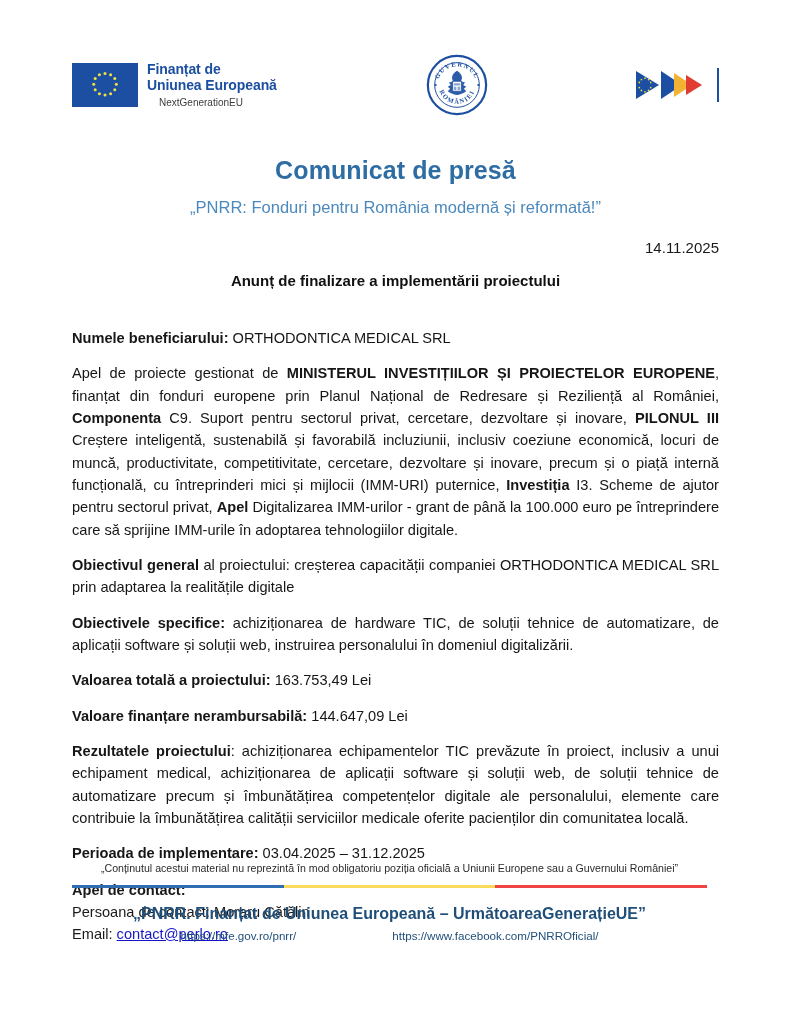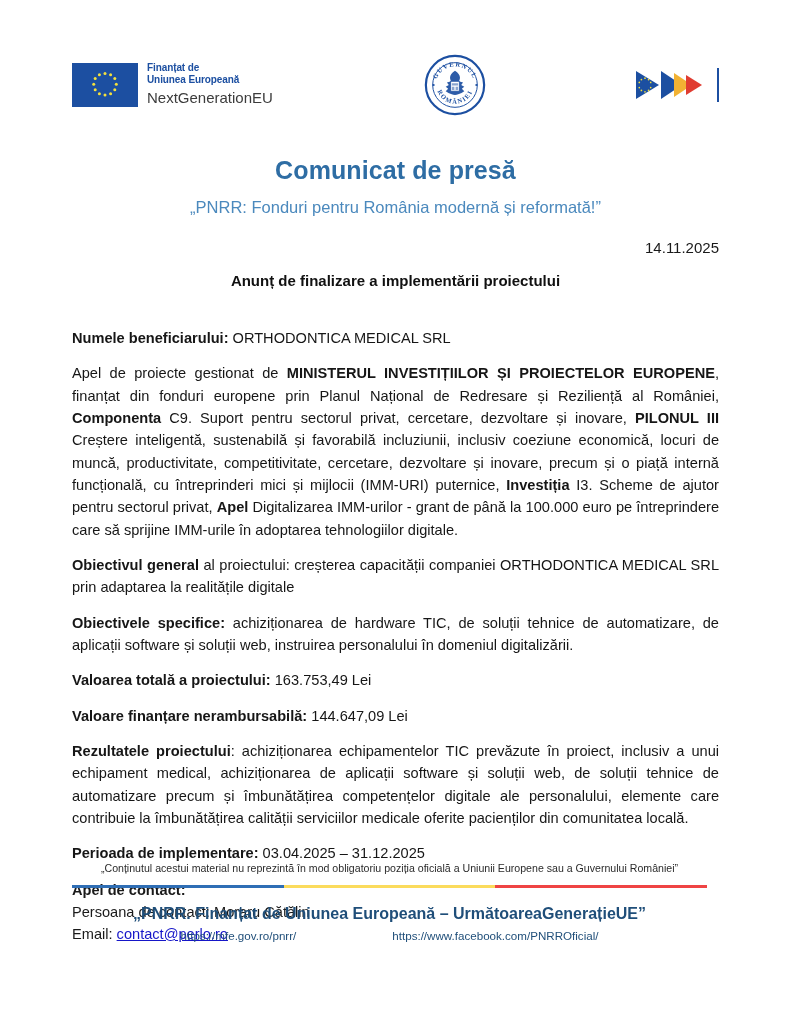--- a/index.html
+++ b/index.html
@@ -48,29 +48,30 @@
     position: absolute;
     inset: 0;
   }
   .eu-text {
     line-height: 1.18;
     padding-bottom: 1px;
   }
   .eu-text .l1, .eu-text .l2 {
     color: #1c4fa1;
     font-weight: bold;
-    font-size: 10px;
+    font-size: 14px;
     letter-spacing: -0.1px;
     white-space: nowrap;
   }
   .eu-text .l3 {
     color: #3c3c3c;
-    font-size: 15px;
+    font-size: 10px;
     margin-top: 3px;
     white-space: nowrap;
+    margin-left: 12px;
   }
 
   .logo-gov {
     width: 62px;
     height: 62px;
     flex: none;
     margin-left: 22px;
   }
 
   .logo-pnrr {

